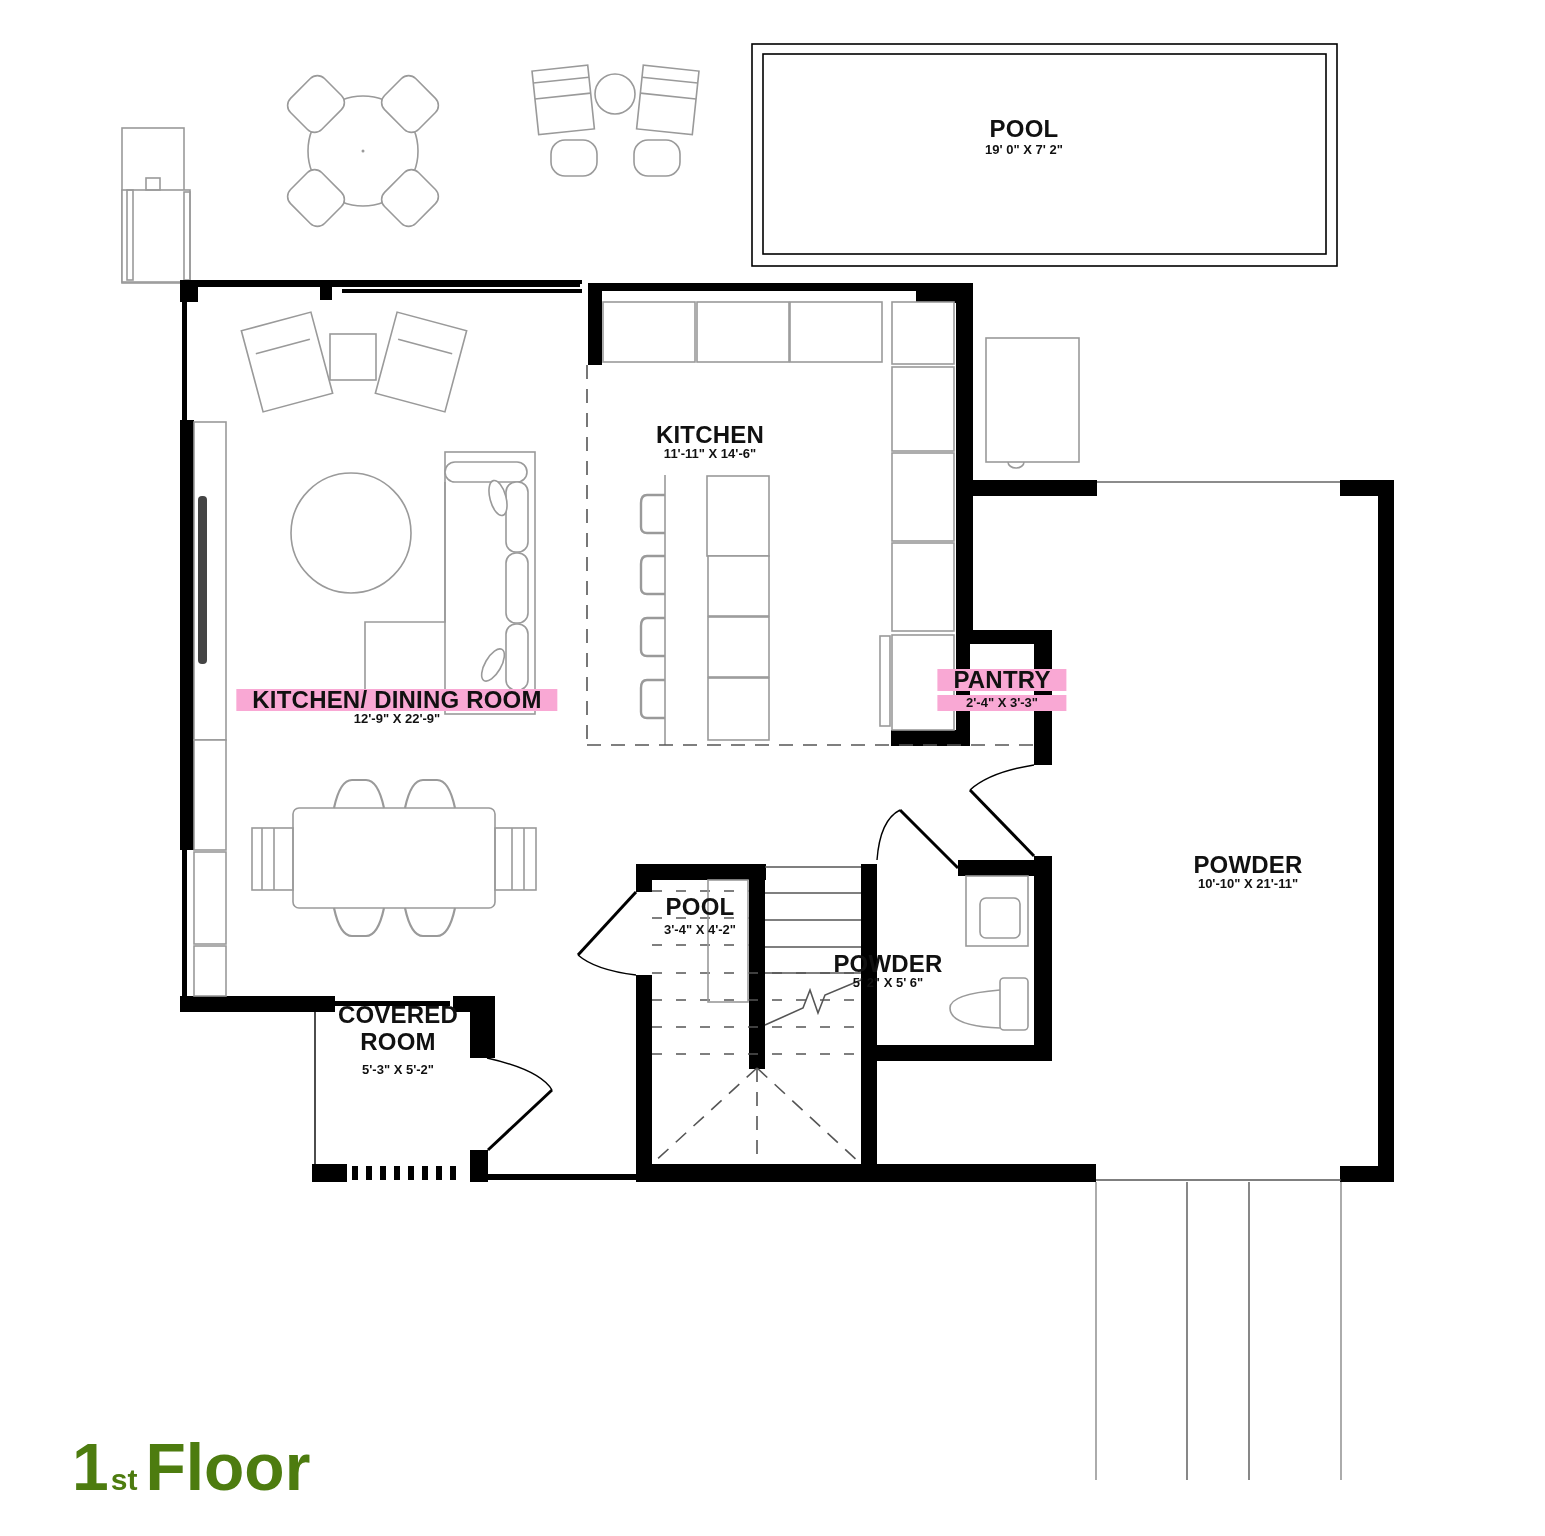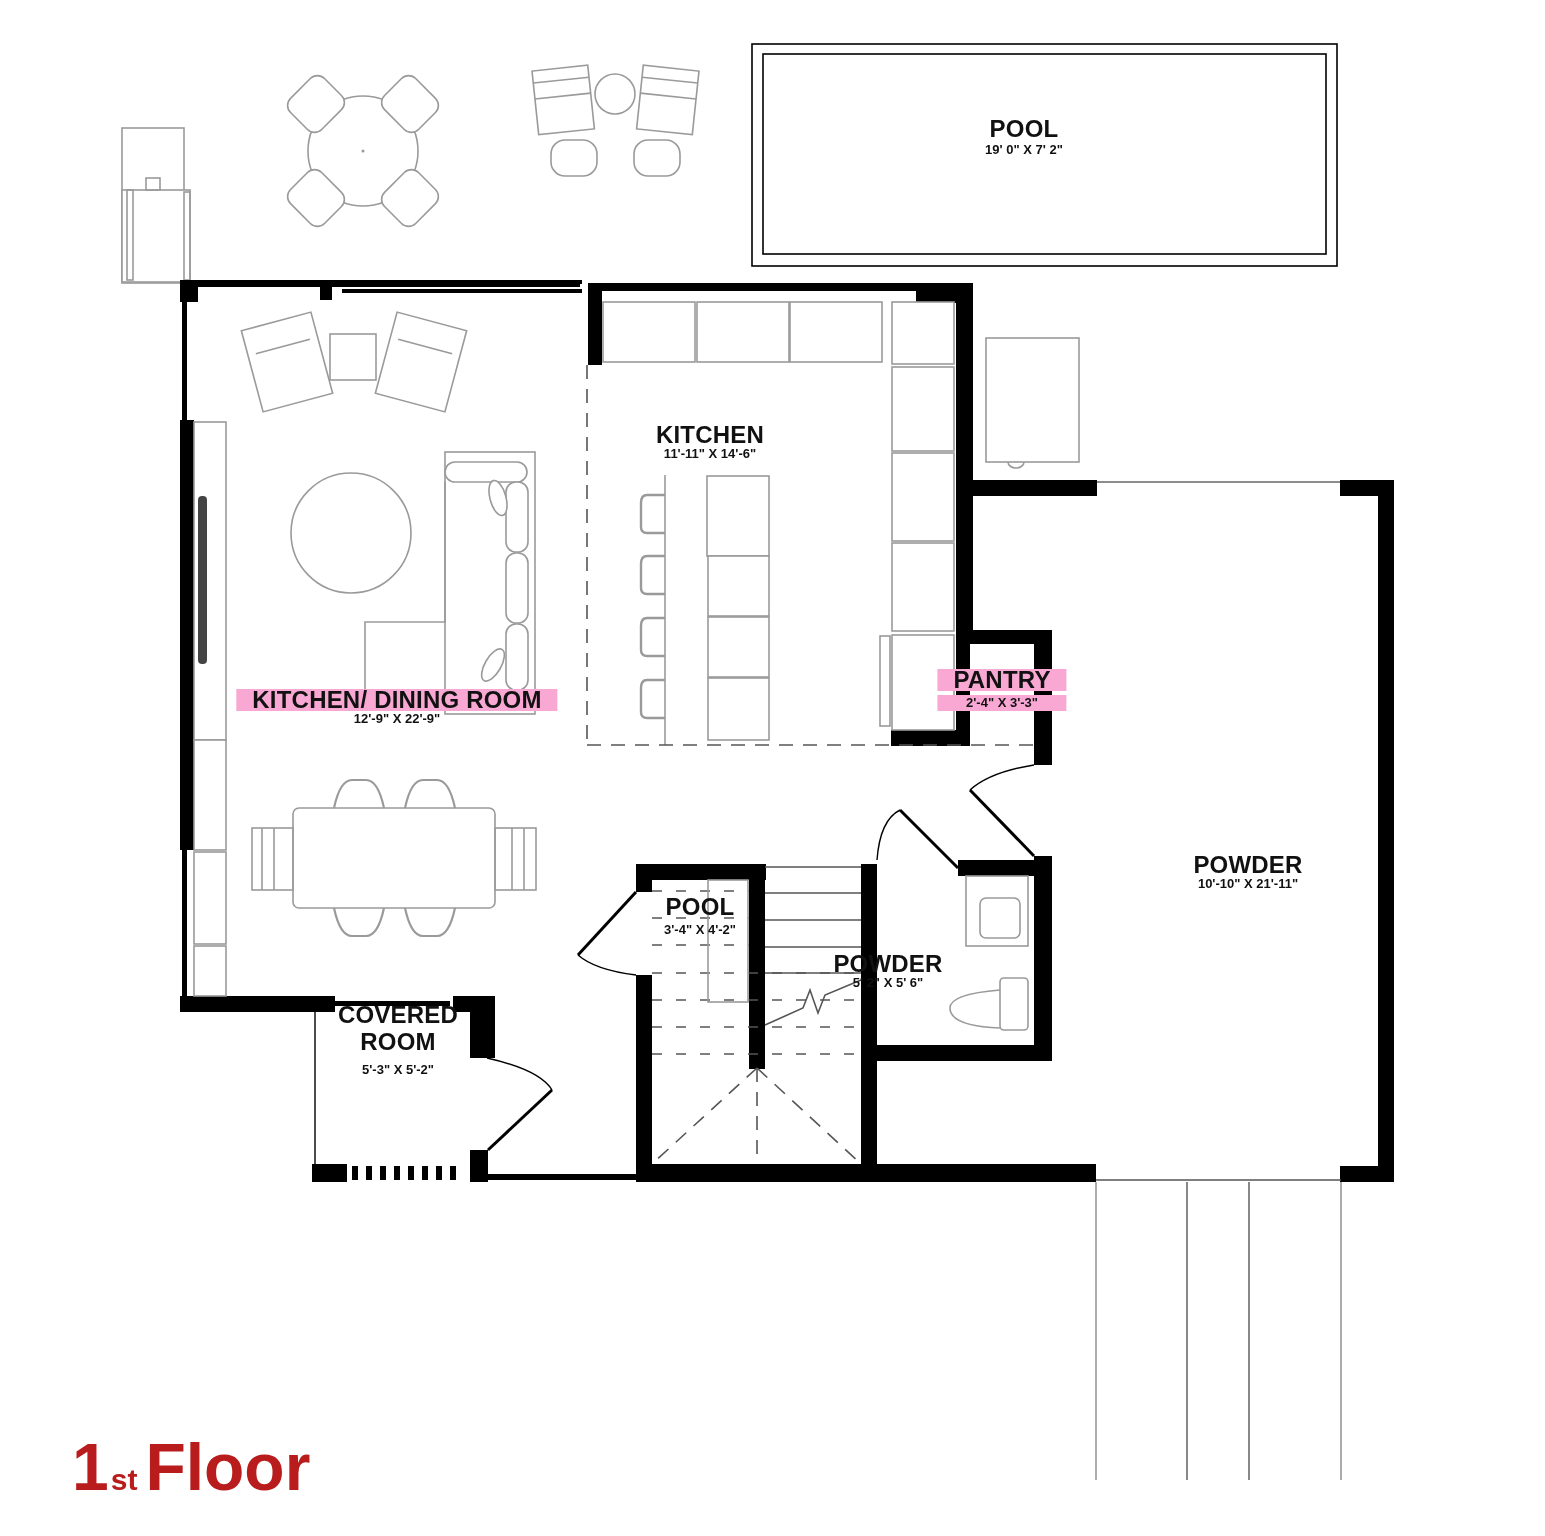--- a/index.html
+++ b/index.html
@@ -12,21 +12,21 @@
     .furn-n { stroke: #9a9a9a; stroke-width: 1.6; fill: none; }
     .dash { stroke: #555555; stroke-width: 1.6; fill: none; stroke-dasharray: 14 10; }
     .door { stroke: #000000; stroke-width: 1.4; fill: none; }
     .tread { stroke: #555555; stroke-width: 1.6; fill: none; }
     .label { position: absolute; transform: translateX(-50%); text-align: center;
              white-space: nowrap; color: #111111; font-weight: 700; }
     .room-name { font-size: 24px; letter-spacing: 0.2px; line-height: 22px; }
     .room-dim { font-size: 13px; line-height: 16px; margin-top: 2px; }
     .label-bg { background: #f9a8d4; padding: 0 16px; }
     #floor-title { position: absolute; left: 72px; top: 1432px; font-weight: 700;
-                   color: #b91c1c; white-space: nowrap; }
+                   color: #4d7c0f; white-space: nowrap; }
     #floor-title .num { font-size: 66px; line-height: 70px; }
     #floor-title .sup { font-size: 30px; line-height: 30px; margin-right: 8px; margin-left: 2px; }
     #floor-title .word { font-size: 66px; line-height: 70px; }
   </style>
 </head>
 <body>
 
 <svg id="plan" viewBox="0 0 1545 1536" xmlns="http://www.w3.org/2000/svg">
 
   <g>

